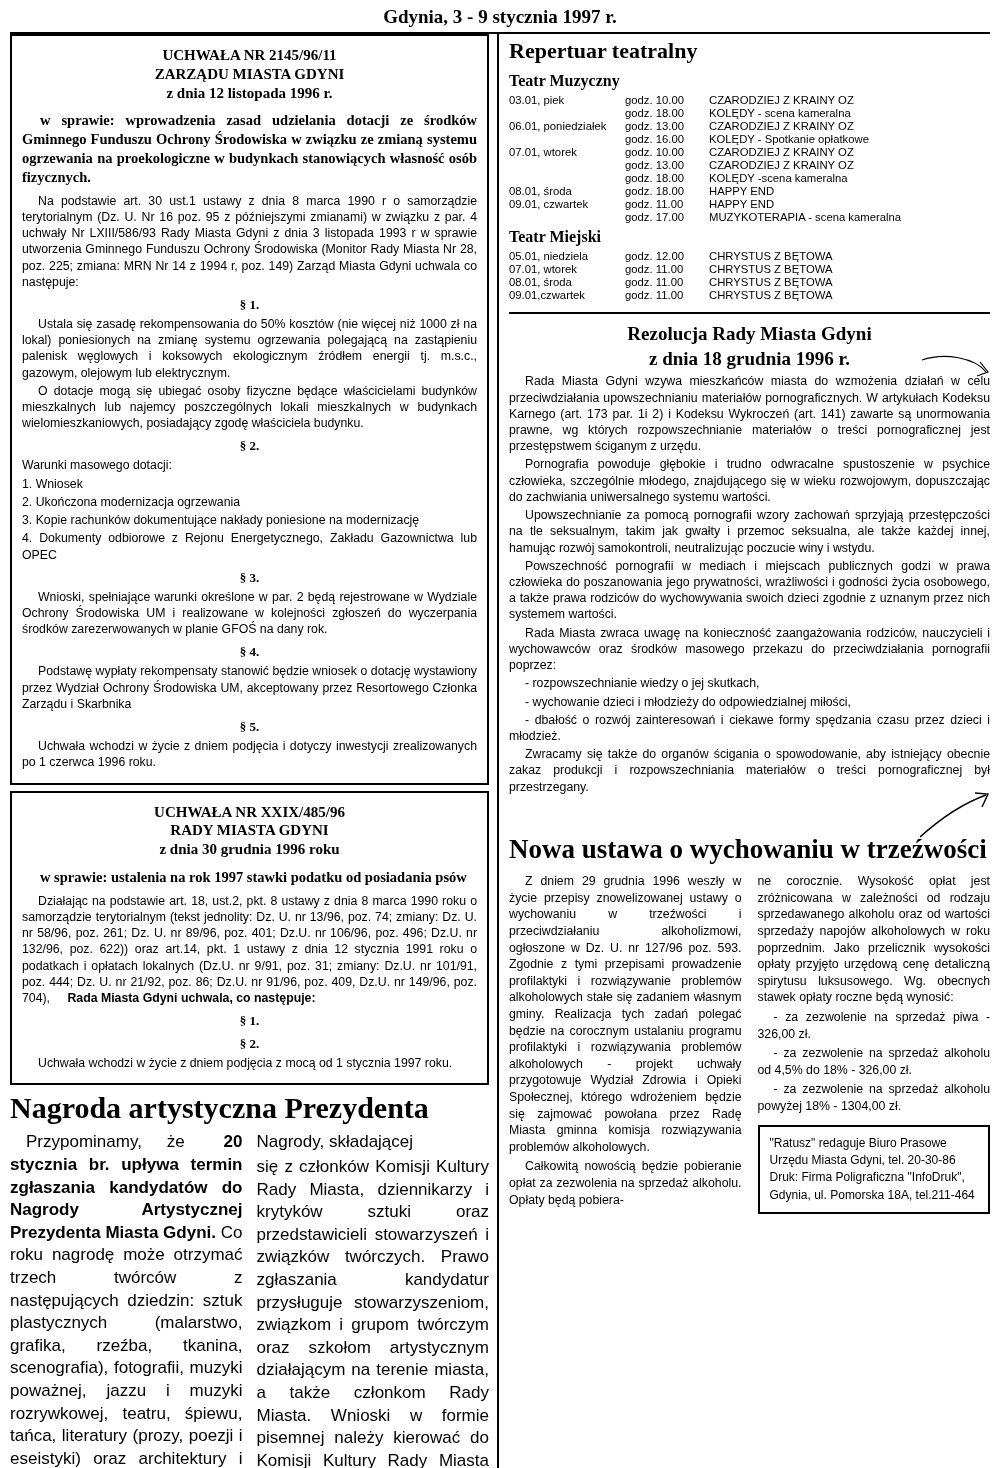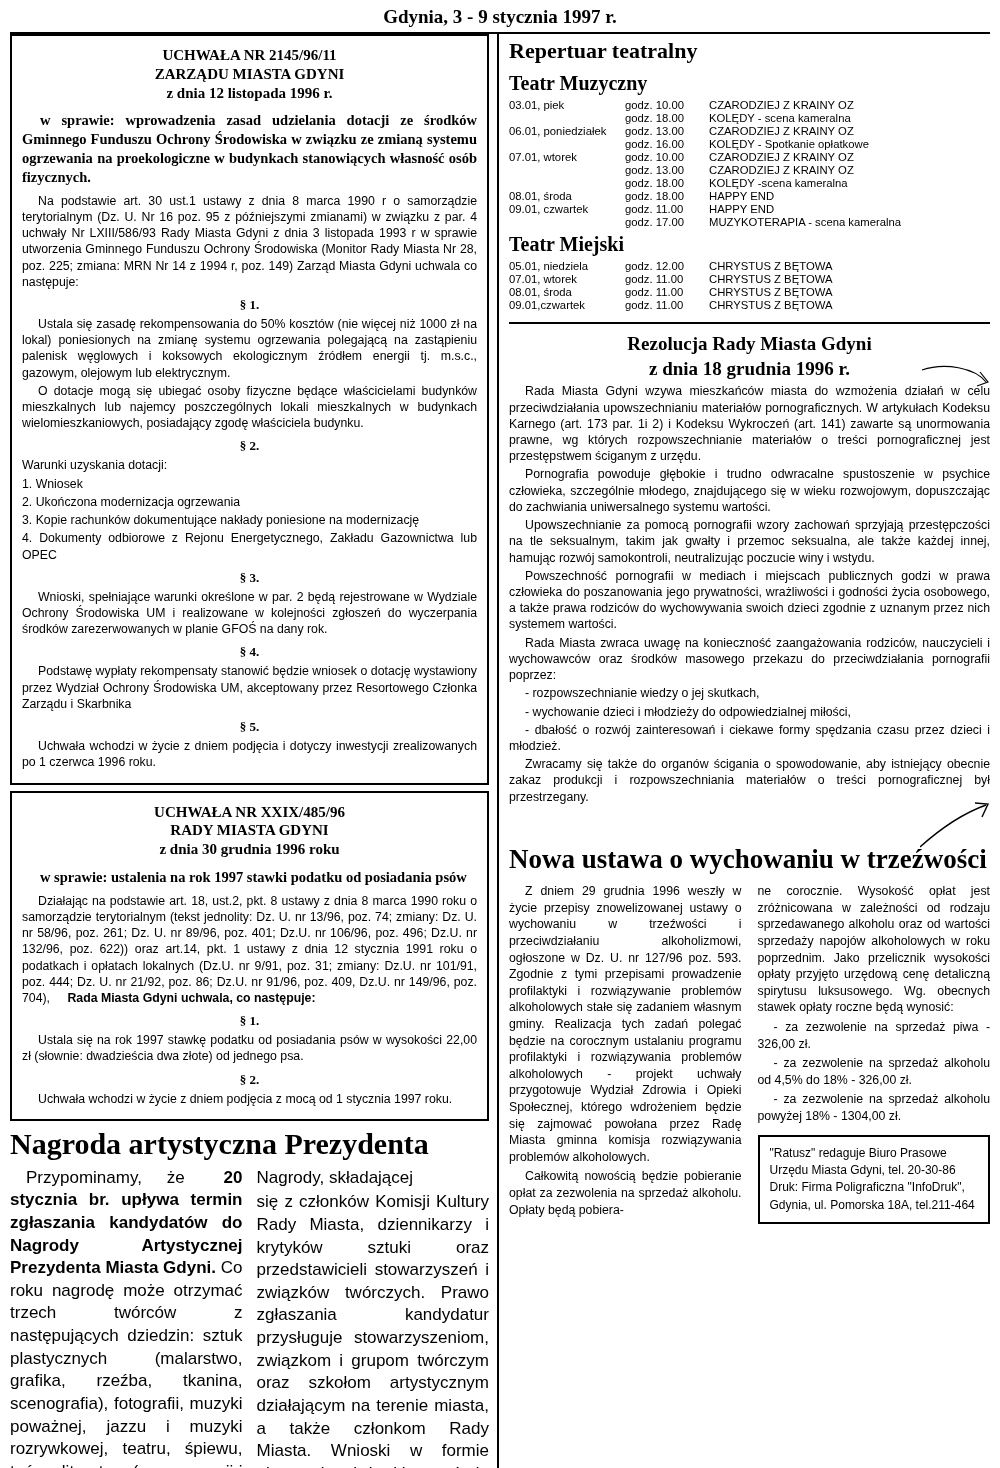--- a/index.html
+++ b/index.html
@@ -74,21 +74,21 @@
 
   
   h2.section-head{
     font-family:"Liberation Serif", serif;
     font-size:22px;
     font-weight:bold;
     margin:4px 0 8px 0;
   }
   h3.sub-head{
     font-family:"Liberation Serif", serif;
-    font-size:20px;
+    font-size:16px;
     font-weight:bold;
     margin:4px 0 4px 0;
   }
   table.repertoire{
     border-collapse:collapse;
     font-size:11.3px;
     width:100%;
   }
   table.repertoire td{
     padding:0 6px 1px 0;
@@ -165,21 +165,21 @@
           <span class="l">UCHWAŁA NR 2145/96/11</span>
           <span class="l">ZARZĄDU MIASTA GDYNI</span>
           <span class="l">z dnia 12 listopada 1996 r.</span>
         </h2>
         <p class="subject">w sprawie: wprowadzenia zasad udzielania dotacji ze środków Gminnego Funduszu Ochrony Środowiska w związku ze zmianą systemu ogrzewania na proekologiczne w budynkach stanowiących własność osób fizycznych.</p>
         <p class="body">Na podstawie art. 30 ust.1 ustawy z dnia 8 marca 1990 r o samorządzie terytorialnym (Dz. U. Nr 16 poz. 95 z późniejszymi zmianami) w związku z par. 4 uchwały Nr LXIII/586/93 Rady Miasta Gdyni z dnia 3 listopada 1993 r w sprawie utworzenia Gminnego Funduszu Ochrony Środowiska (Monitor Rady Miasta Nr 28, poz. 225; zmiana: MRN Nr 14 z 1994 r, poz. 149) Zarząd Miasta Gdyni uchwala co następuje:</p>
         <p class="section">§ 1.</p>
         <p class="body">Ustala się zasadę rekompensowania do 50% kosztów (nie więcej niż 1000 zł na lokal) poniesionych na zmianę systemu ogrzewania polegającą na zastąpieniu palenisk węglowych i koksowych ekologicznym źródłem energii tj. m.s.c., gazowym, olejowym lub elektrycznym.</p>
         <p class="body">O dotacje mogą się ubiegać osoby fizyczne będące właścicielami budynków mieszkalnych lub najemcy poszczególnych lokali mieszkalnych w budynkach wielomieszkaniowych, posiadający zgodę właściciela budynku.</p>
         <p class="section">§ 2.</p>
-        <p class="body noind">Warunki uzyskania dotacji:</p>
+        <p class="body noind">Warunki masowego dotacji:</p>
         <p class="body noind">1. Wniosek</p>
         <p class="body noind">2. Ukończona modernizacja ogrzewania</p>
         <p class="body noind">3. Kopie rachunków dokumentujące nakłady poniesione na modernizację</p>
         <p class="body noind">4. Dokumenty odbiorowe z Rejonu Energetycznego, Zakładu Gazownictwa lub OPEC</p>
         <p class="section">§ 3.</p>
         <p class="body">Wnioski, spełniające warunki określone w par. 2 będą rejestrowane w Wydziale Ochrony Środowiska UM i realizowane w kolejności zgłoszeń do wyczerpania środków zarezerwowanych w planie GFOŚ na dany rok.</p>
         <p class="section">§ 4.</p>
         <p class="body">Podstawę wypłaty rekompensaty stanowić będzie wniosek o dotację wystawiony przez Wydział Ochrony Środowiska UM, akceptowany przez Resortowego Członka Zarządu i Skarbnika</p>
         <p class="section">§ 5.</p>
         <p class="body">Uchwała wchodzi w życie z dniem podjęcia i dotyczy inwestycji zrealizowanych po 1 czerwca 1996 roku.</p>
@@ -187,21 +187,20 @@
 
       <div class="box">
         <h2 class="doc-title">
           <span class="l">UCHWAŁA NR XXIX/485/96</span>
           <span class="l">RADY MIASTA GDYNI</span>
           <span class="l">z dnia 30 grudnia 1996 roku</span>
         </h2>
         <p class="subject">w sprawie: ustalenia na rok 1997 stawki podatku od posiadania psów</p>
         <p class="body"><span>Działając na podstawie art. 18, ust.2, pkt. 8 ustawy z dnia 8 marca 1990 roku o samorządzie terytorialnym (tekst jednolity: Dz. U. nr 13/96, poz. 74; zmiany: Dz. U. nr 58/96, poz. 261; Dz. U. nr 89/96, poz. 401; Dz.U. nr 106/96, poz. 496; Dz.U. nr 132/96, poz. 622)) oraz art.14, pkt. 1 ustawy z dnia 12 stycznia 1991 roku o podatkach i opłatach lokalnych (Dz.U. nr 9/91, poz. 31; zmiany: Dz.U. nr 101/91, poz. 444; Dz. U. nr 21/92, poz. 86; Dz.U. nr 91/96, poz. 409, Dz.U. nr 149/96, poz. 704),</span> <b class="inl">Rada Miasta Gdyni uchwala, co następuje:</b></p>
         <p class="section">§ 1.</p>
-        <p class="body">Ustala się na rok 1997 stawkę podatku od posiadania psów w wysokości 22,00 zł (słownie: dwadzieścia dwa złote) od jednego psa.</p>
         <p class="section">§ 2.</p>
         <p class="body">Uchwała wchodzi w życie z dniem podjęcia z mocą od 1 stycznia 1997 roku.</p>
       </div>
 
       <div>
         <h2 class="wide-title">Nagroda artystyczna Prezydenta</h2>
         <div class="two-col">
           <p><span>Przypominamy, że </span><b class="inl">20 stycznia br. upływa termin zgłaszania kandydatów do Nagrody Artystycznej Prezydenta Miasta Gdyni.</b><span> Co roku nagrodę może otrzymać trzech twórców z następujących dziedzin: sztuk plastycznych (malarstwo, grafika, rzeźba, tkanina, scenografia), fotografii, muzyki poważnej, jazzu i muzyki rozrywkowej, teatru, śpiewu, tańca, literatury (prozy, poezji i eseistyki) oraz architektury i wystawiennictwa.</span></p>
           <p>Prezydent przyznaje nagrody na wniosek Kapituły Nagrody, składającej</p>
           <p class="noind">się z członków Komisji Kultury Rady Miasta, dziennikarzy i krytyków sztuki oraz przedstawicieli stowarzyszeń i związków twórczych. Prawo zgłaszania kandydatur przysługuje stowarzyszeniom, związkom i grupom twórczym oraz szkołom artystycznym działającym na terenie miasta, a także członkom Rady Miasta. Wnioski w formie pisemnej należy kierować do Komisji Kultury Rady Miasta Gdyni. W styczniu br. zostaną przyznane trzy nagrody po trzy tysiące złotych każda.</p>

